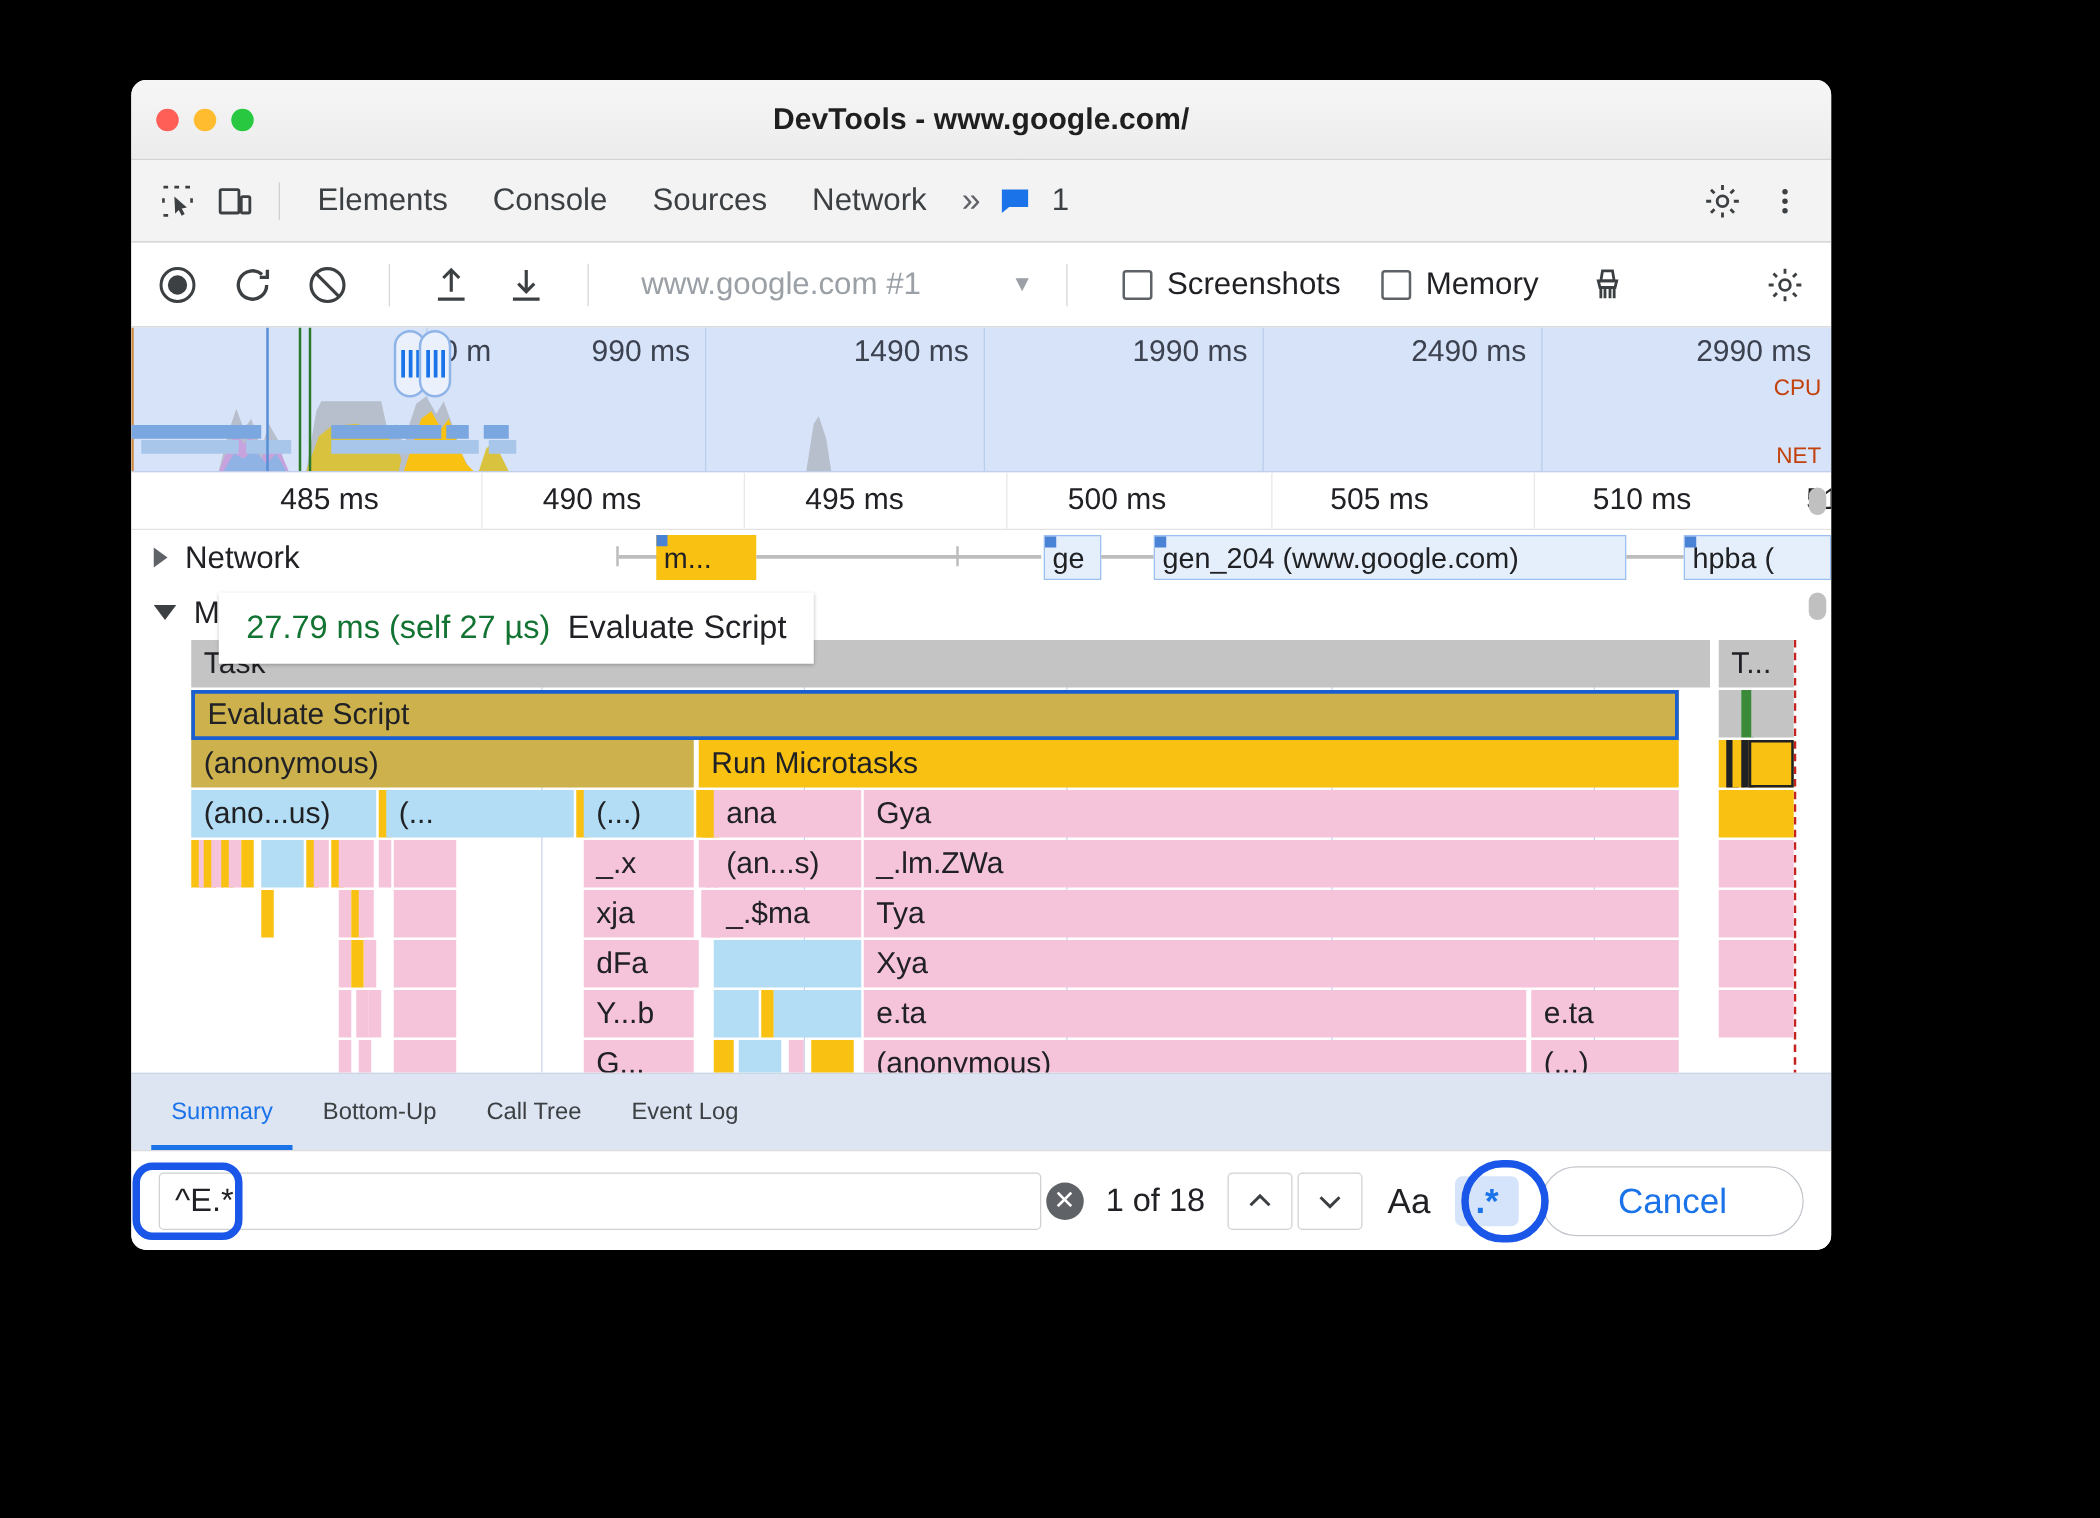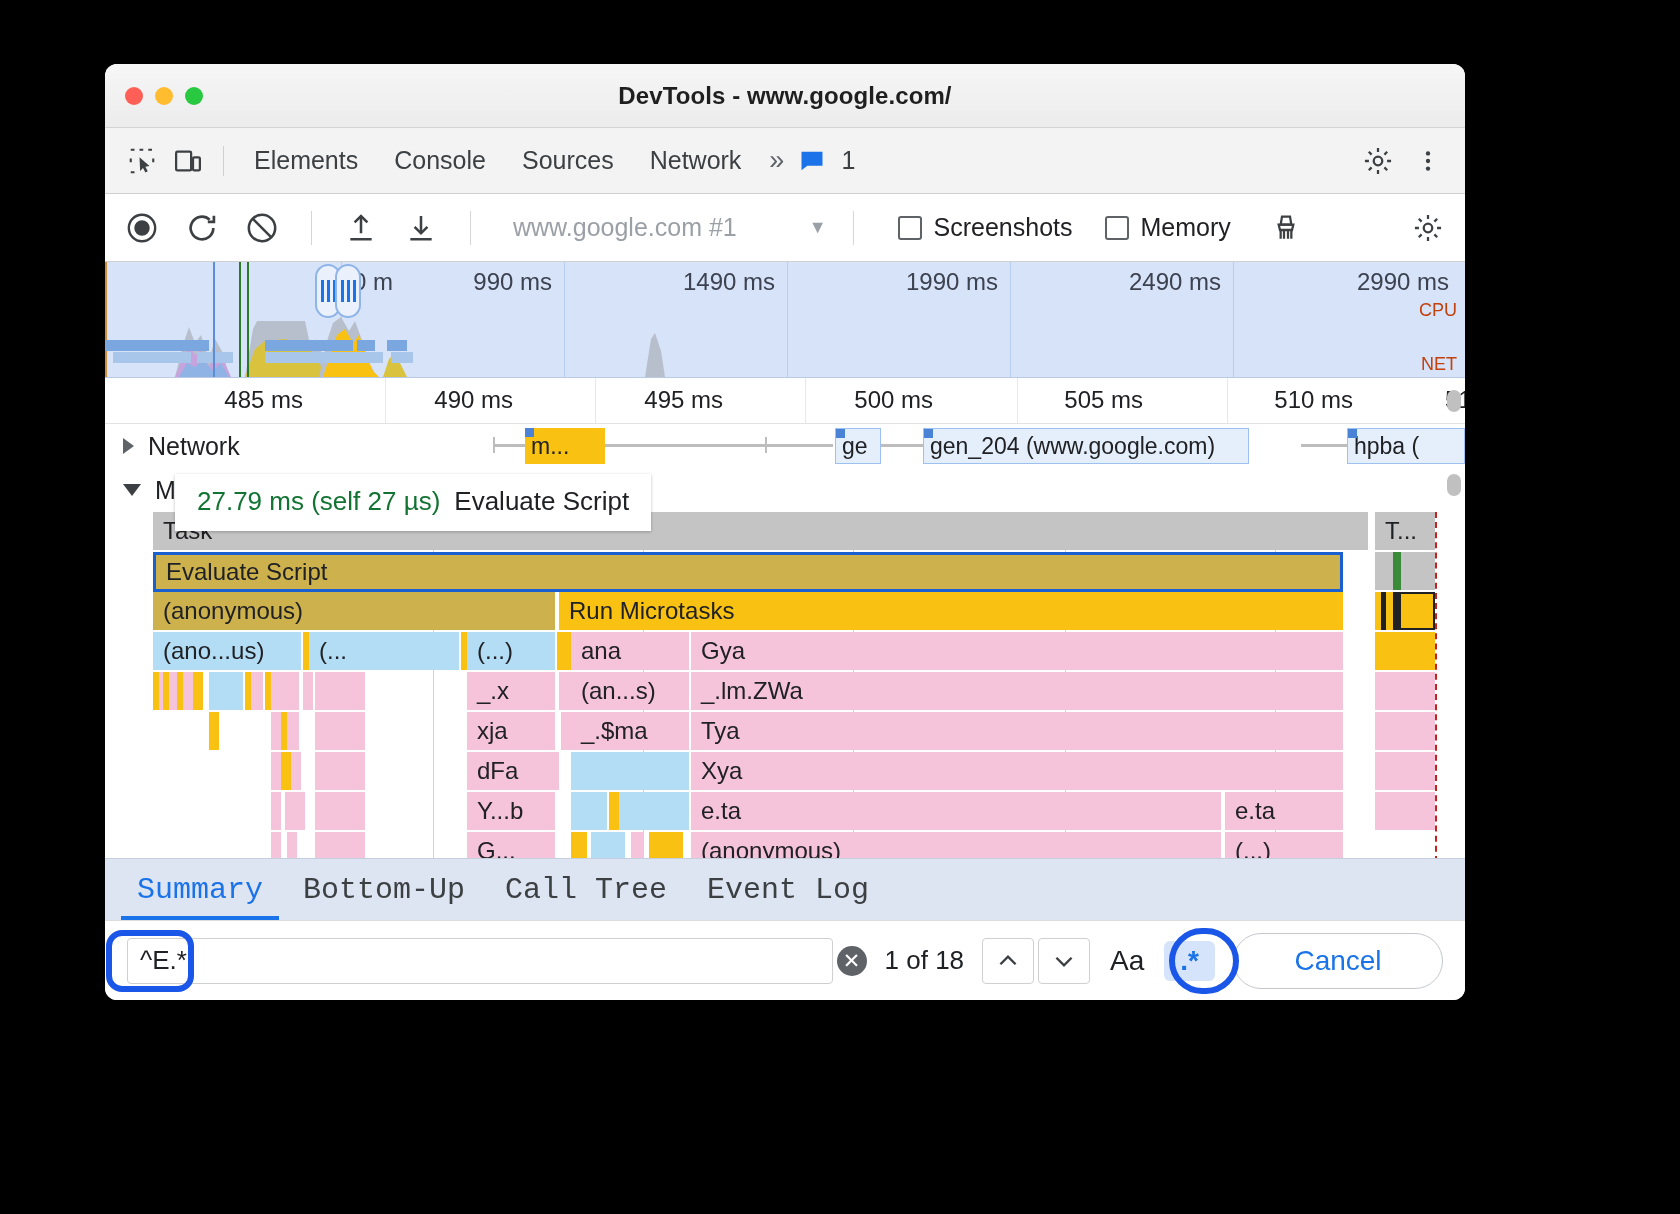--- a/index.html
+++ b/index.html
@@ -165,22 +165,22 @@
   .vscroll { position: absolute; right: 4px; top: 8px; bottom: 8px; width: 14px; }
   .vthumb { position: absolute; left: 0; width: 14px; border-radius: 7px; background: #c0c0c0; }
 
   
   .btabs {
     height: 62px; flex: 0 0 62px; background: #dde4f2;
     display: flex; align-items: center; padding: 0 16px; gap: 8px;
     border-top: 1px solid #c6cfe0;
   }
   .btab {
-    font-size: 30px; color: #3c4043; padding: 0 16px; height: 62px;
-    display: flex; align-items: center; white-space: nowrap; font-family: Liberation Mono, monospace;
+    font-size: 19px; color: #3c4043; padding: 0 16px; height: 62px;
+    display: flex; align-items: center; white-space: nowrap;
   }
   .btab.active { color: #1a73e8; box-shadow: inset 0 -5px 0 #1a73e8; }
 
   
   .searchbar {
     height: 80px; flex: 0 0 80px; background: #fff;
     display: flex; align-items: center; padding: 0 22px; gap: 4px;
     border-top: 1px solid #dcdcdc;
   }
   .sfield {
@@ -417,21 +417,21 @@
             <span class="cap"></span>
             <span>m...</span>
           </div>
           <div class="net-line" style="left:500px; width:228px"></div>
           <div class="net-tick" style="left:660px"></div>
           <div class="net-chip blue" style="left:730px; width:46px">
             <span class="cap"></span>
             <span>ge</span>
           </div>
           <div class="net-line" style="left:776px; width:42px"></div>
-          <div class="net-chip blue" style="left:818px; width:326px">
+          <div class="net-chip blue" style="left:818px; width:378px">
             <span class="cap"></span>
             <span>gen_204 (www.google.com)</span>
           </div>
           <div class="net-line" style="left:1196px; width:46px"></div>
           <div class="net-chip blue" style="left:1242px; width:118px">
             <span class="cap"></span>
             <span>hpba (</span>
           </div>
         </div>
       </div>

